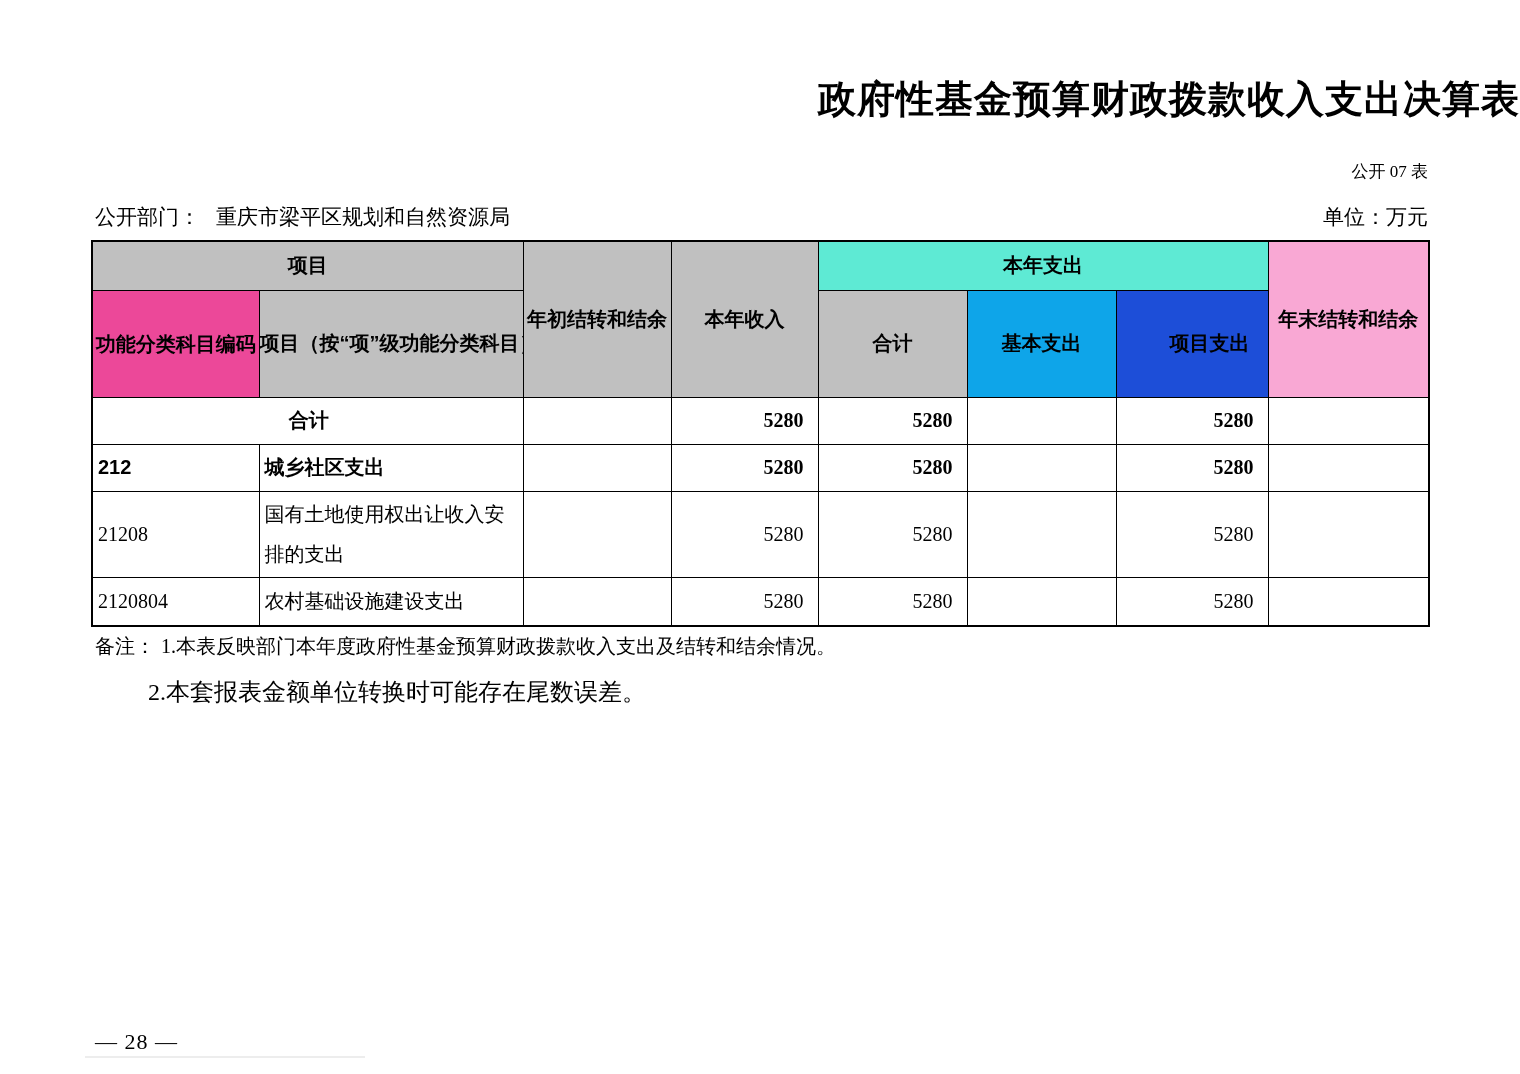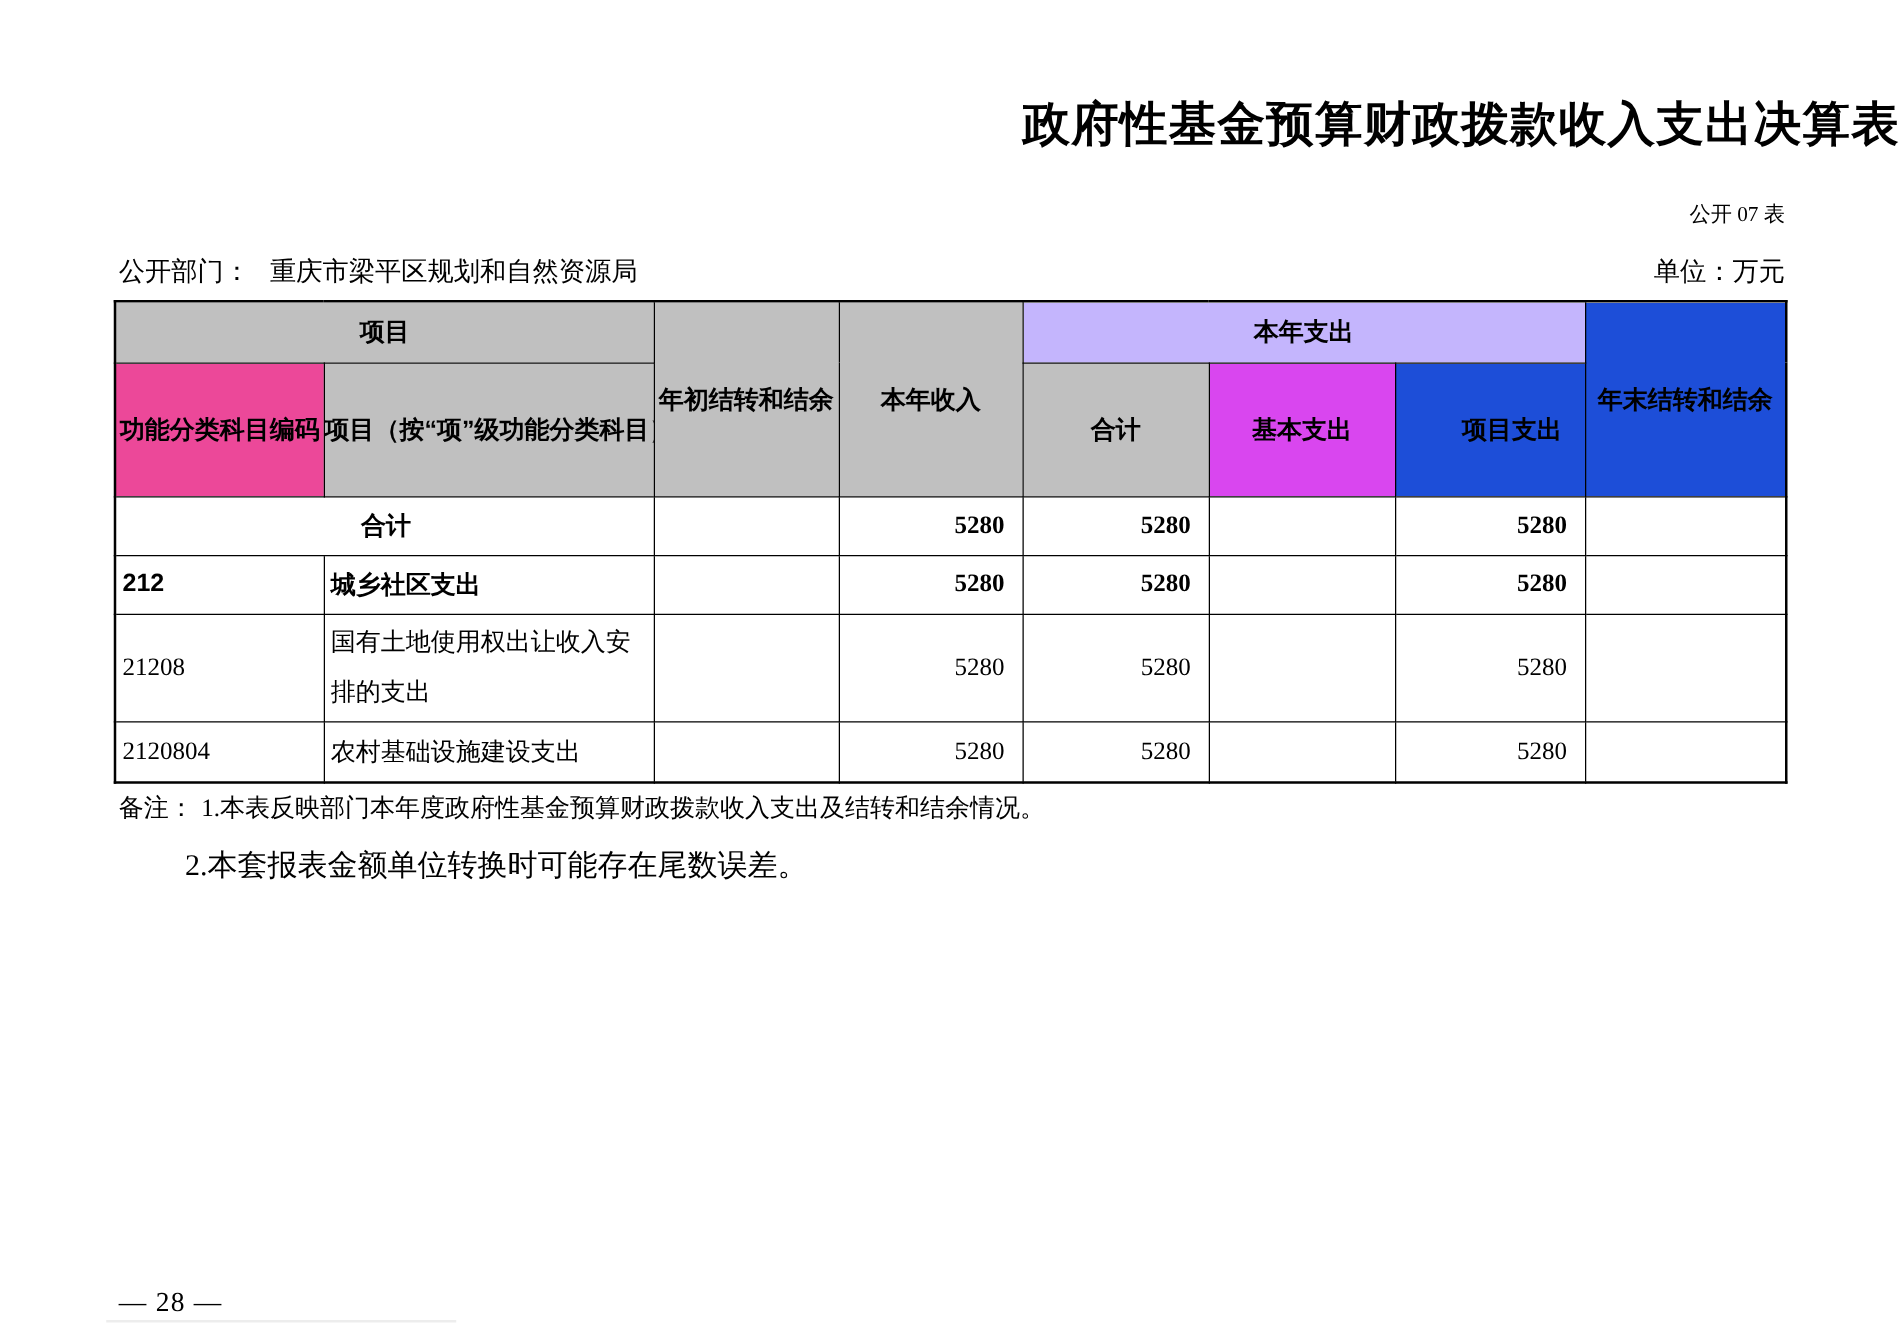--- a/index.html
+++ b/index.html
@@ -133,28 +133,28 @@
       <col style="width:149px">
       <col style="width:149px">
       <col style="width:152px">
       <col style="width:161px">
     </colgroup>
     <thead>
       <tr class="hrow-a">
         <th colspan="2" style="background: rgb(192, 192, 192);">项目</th>
         <th rowspan="2" style="background: rgb(192, 192, 192);">年初结转和结余</th>
         <th rowspan="2" style="background: rgb(192, 192, 192);">本年收入</th>
-        <th colspan="3" style="background: #c4b5fd;">本年支出</th>
-        <th rowspan="2" style="background: #1d4ed8;">年末结转和结余</th>
+        <th colspan="3" style="background: #5eead4;">本年支出</th>
+        <th rowspan="2" style="background: #f9a8d4;">年末结转和结余</th>
       </tr>
       <tr class="hrow-b">
         <th class="th-code" style="background: #ec4899;">功能分类科目编码</th>
         <th class="th-item" style="background: rgb(192, 192, 192);">项目（按“项”级功能分类科目）</th>
         <th style="background: rgb(192, 192, 192);">合计</th>
-        <th style="background: #d946ef;">基本支出</th>
+        <th style="background: #0ea5e9;">基本支出</th>
         <th style="background: #1d4ed8; padding-left: 35px;">项目支出</th>
       </tr>
     </thead>
     <tbody>
       <tr class="bold r1">
         <td colspan="2" class="txt center">合计</td>
         <td class="num"></td>
         <td class="num">5280</td>
         <td class="num">5280</td>
         <td class="num"></td>

